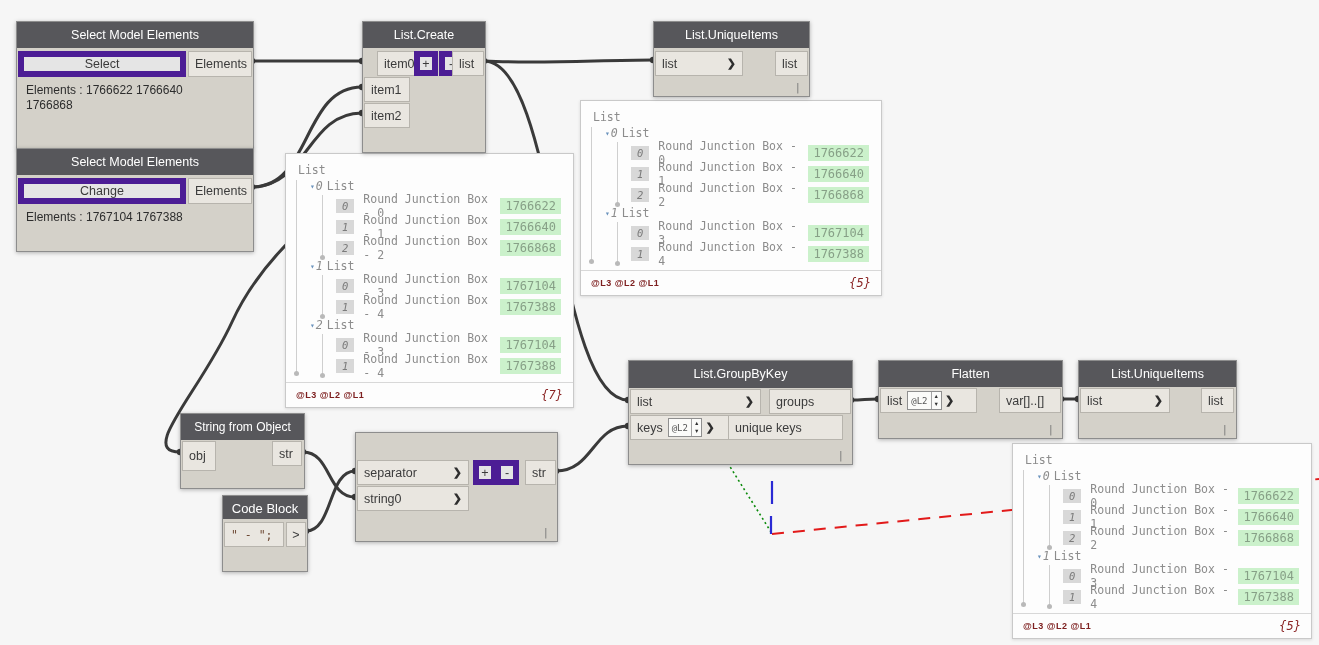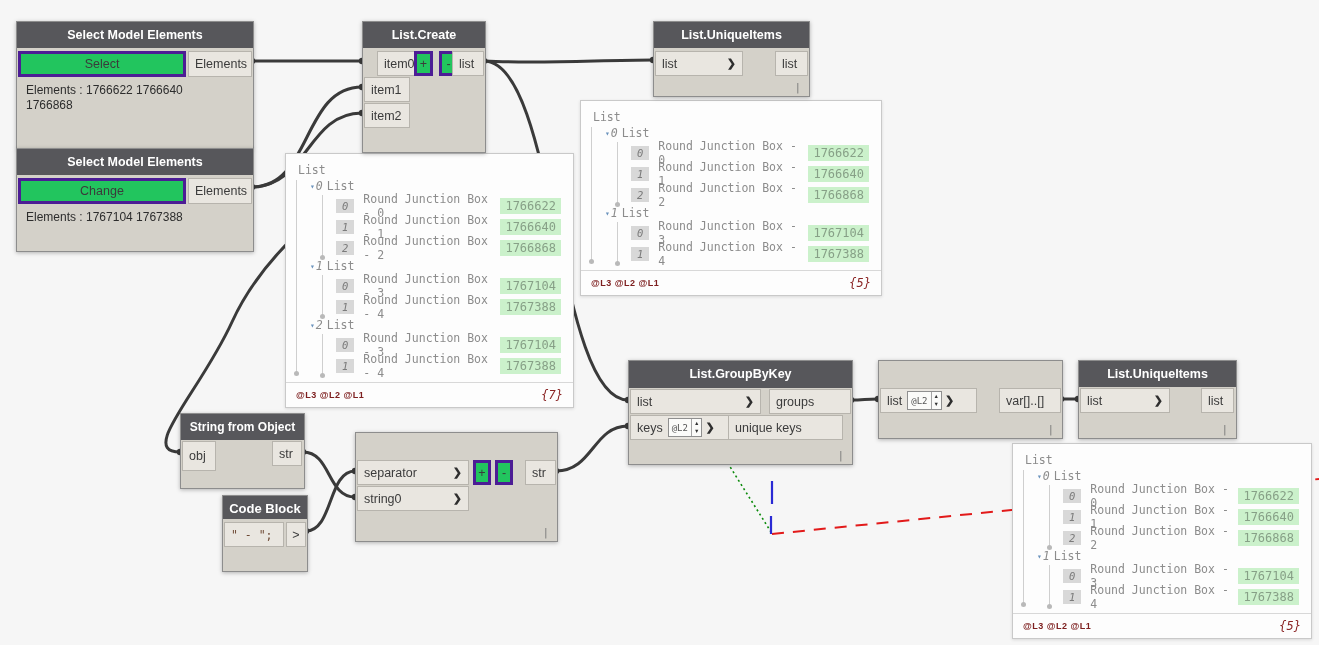--- a/index.html
+++ b/index.html
@@ -13,26 +13,26 @@
   svg.wires{position:absolute;left:0;top:0;z-index:1}
   .wire{fill:none;stroke:var(--wire);stroke-width:3;stroke-linecap:round}
   .nub{fill:var(--wire)}
   .green-dotted{fill:none;stroke:var(--green-dot);stroke-width:1.6;stroke-dasharray:2 3}
   .red-dashed{fill:none;stroke:var(--red-dash);stroke-width:2;stroke-dasharray:12 9}
   .blue-mark{fill:none;stroke:var(--blue-mark);stroke-width:2.2}
 
   .node{position:absolute;z-index:3;background:var(--node-body);border:1px solid #8d8d8d;
         box-shadow:0 1px 4px rgba(0,0,0,.28)}
   .nhead{position:absolute;left:0;top:0;right:0;height:26px;background:var(--header);color:#fff;
-         font-weight:bold;font-size:12.5px;line-height:26px;text-align:center;white-space:nowrap;overflow:hidden}
+         font-weight:normal;font-size:12.5px;line-height:26px;text-align:center;white-space:nowrap;overflow:hidden}
   .abs{position:absolute;box-sizing:border-box}
   .pin,.pout,.pbtn{background:var(--port);border:1px solid var(--port-border);font-size:12.5px;color:#3b3b3b;
         display:flex;align-items:center;padding:0 6px;white-space:nowrap;overflow:hidden}
   .pout{justify-content:flex-start}
-  .pbtn{background:#22c55e;border:3px solid #4c1d95;justify-content:center}
+  .pbtn{background:#e5e5e5;border:6px solid #4c1d95;justify-content:center}
   .chev{margin-left:auto;font-weight:bold;font-size:11px;color:#2e2e2e}
   .nbody{font-size:12px;color:#2d2d2d;padding:5px 8px;line-height:15px;white-space:pre-wrap}
   .lacing{position:absolute;right:8px;bottom:2px;color:#7d7d7d;font-size:11px;font-family:"DejaVu Sans Mono",monospace}
   .spin{display:inline-flex;align-items:stretch;background:#fbfbf9;border:1px solid #8f8f8f;height:17px;
         margin-left:5px;margin-right:3px}
   .spin-txt{font-family:"DejaVu Sans Mono",monospace;font-size:9px;color:#555;display:flex;align-items:center;padding:0 3px}
   .spin-arrows{display:flex;flex-direction:column;justify-content:center;border-left:1px solid #a5a5a5}
   .spin-arrows span{font-size:5.5px;line-height:5.5px;color:#333;padding:1px 2px}
   .code-txt{font-family:"DejaVu Sans Mono",monospace;font-size:11.5px;color:#6e4a35}
 
@@ -152,20 +152,21 @@
           <span>▼</span>
         </span>
       </span>
       <span class="chev" style="margin-left:0">❯</span>
     </div>
     <div class="abs pout" style="left:99px;top:54px;width:115px;height:25px">unique keys</div>
     <span class="lacing">|</span>
   </div>
 
   <div class="node" style="left:878px;top:360px;width:183px;height:77px">
+    <div class="nhead">Flatten</div>
     <div class="abs pin" style="left:1px;top:27px;width:97px;height:25px">
       <span>list</span>
       <span class="spin">
         <span class="spin-txt">@L2</span>
         <span class="spin-arrows">
           <span>▲</span>
           <span>▼</span>
         </span>
       </span>
       <span class="chev" style="margin-left:0">❯</span>

